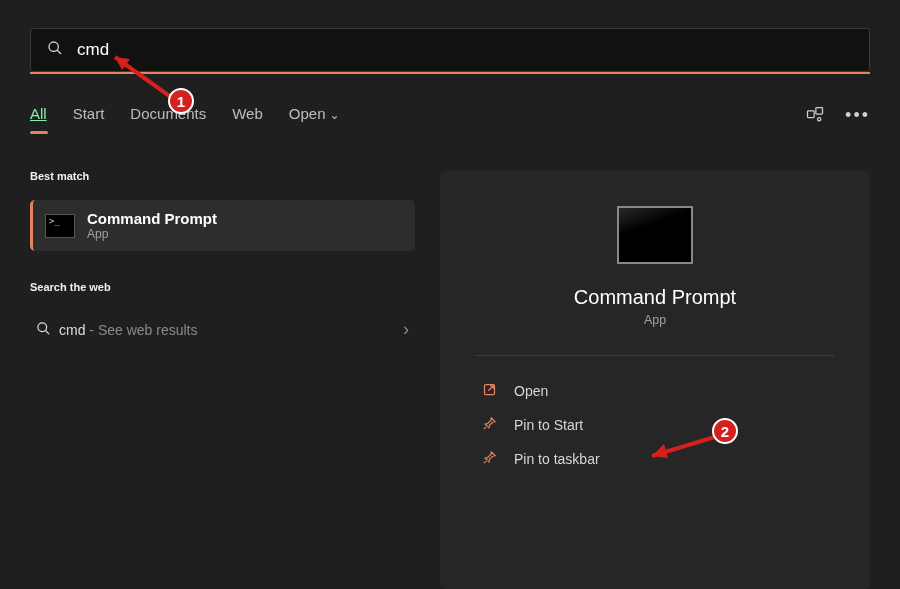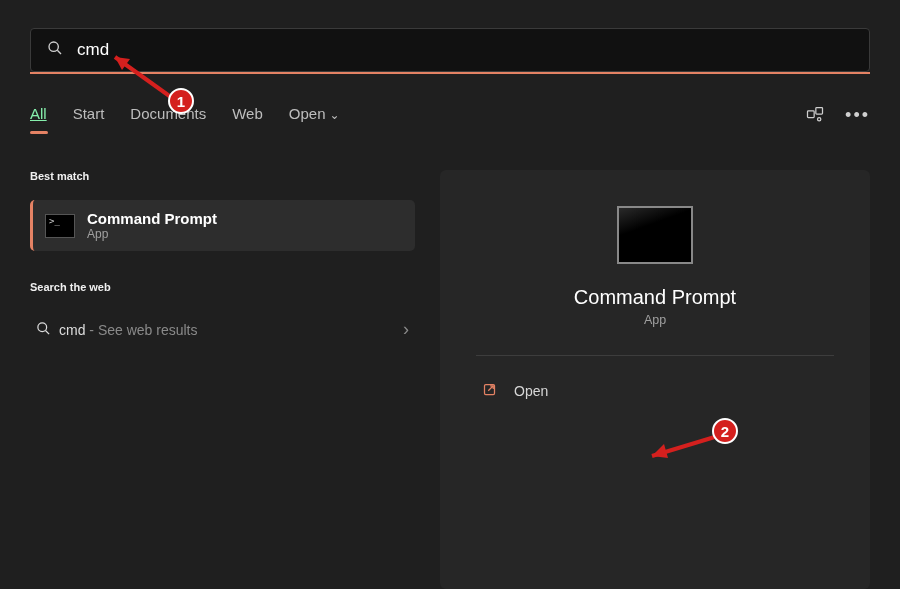--- a/index.html
+++ b/index.html
@@ -207,20 +207,36 @@
 
   <div class="action">
     <span class="aico">
       <svg width="15" height="15" viewBox="0 0 24 24" fill="none" stroke="currentColor" stroke-width="2">
           <rect x="4" y="4" width="16" height="16" rx="2"></rect>
           <path d="M10 14 L18 6 M13 6h5v5"></path>
         </svg>
     </span>
     <span>Open</span>
   </div>
+  <div class="action">
+    <span class="aico">
+      <svg width="15" height="15" viewBox="0 0 24 24" fill="none" stroke="currentColor" stroke-width="2">
+          <path d="M15 3l6 6-4 1-5 5-1 4-6-6 4-1 5-5z M9 15l-6 6"></path>
+        </svg>
+    </span>
+    <span>Pin to Start</span>
+  </div>
+  <div class="action">
+    <span class="aico">
+      <svg width="15" height="15" viewBox="0 0 24 24" fill="none" stroke="currentColor" stroke-width="2">
+          <path d="M15 3l6 6-4 1-5 5-1 4-6-6 4-1 5-5z M9 15l-6 6"></path>
+        </svg>
+    </span>
+    <span>Pin to taskbar</span>
+  </div>
 </div>
 
 <svg class="arrow" style="left:100px; top:45px;" width="90" height="70">
   <line x1="75" y1="55" x2="15" y2="12"></line>
   <polygon points="15,12 30,14 22,25"></polygon>
 </svg>
 <div class="badge" style="left:168px; top:88px;">1</div>
 
 <svg class="arrow" style="left:640px; top:430px;" width="90" height="40">
   <line x1="78" y1="6" x2="12" y2="26"></line>

